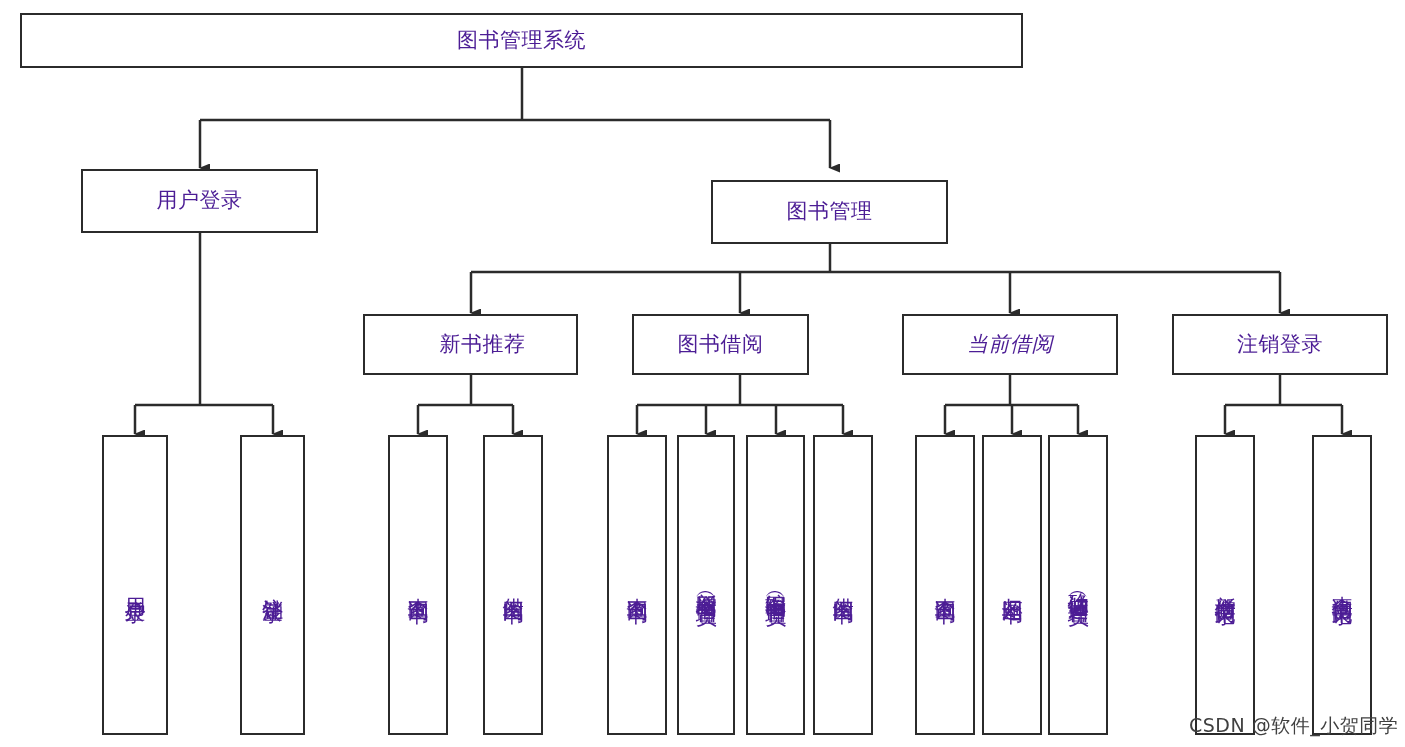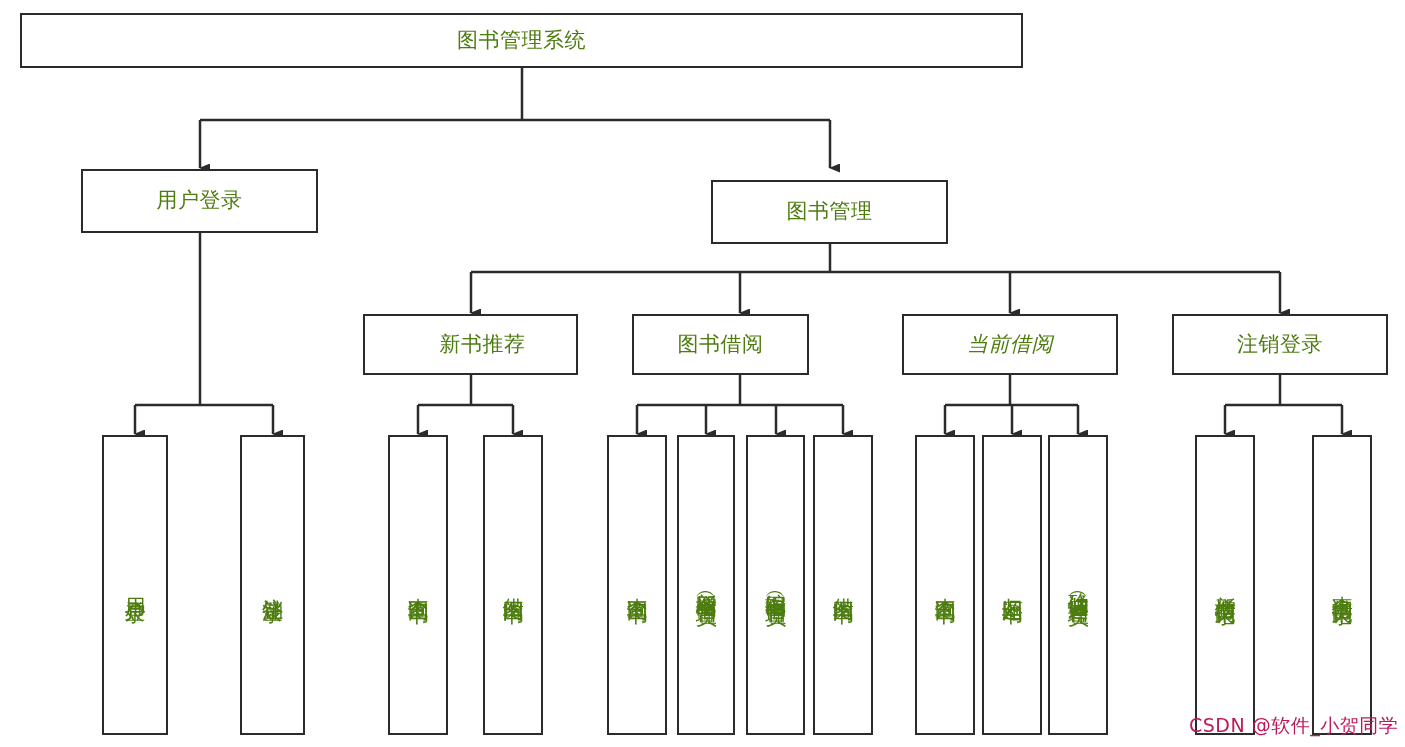--- a/index.html
+++ b/index.html
@@ -26,21 +26,21 @@
     pointer-events: none;
   }
   .node {
     position: absolute;
     box-sizing: border-box;
     background: #ffffff;
     border: 2px solid #2b2b2b;
     display: flex;
     align-items: center;
     justify-content: center;
-    color: #4d7c0f;
+    color: #4c1d95;
   }
   .node.h {
     
   }
   .node.h .label {
     font-size: 21px;
     line-height: 1.1;
     letter-spacing: 0.5px;
     white-space: nowrap;
   }
@@ -56,21 +56,21 @@
     line-height: 1.45;
     letter-spacing: 2px;
     white-space: nowrap;
     text-align: center;
   }
   #watermark {
     position: absolute;
     left: 1189px;
     top: 713px;
     font-size: 19px;
-    color: #be185d;
+    color: #404040;
     white-space: nowrap;
     letter-spacing: 0.5px;
   }
 </style>
 </head>
 <body>
 
 <div id="canvas">
 
   <svg id="edges" viewBox="0 0 1405 747">

